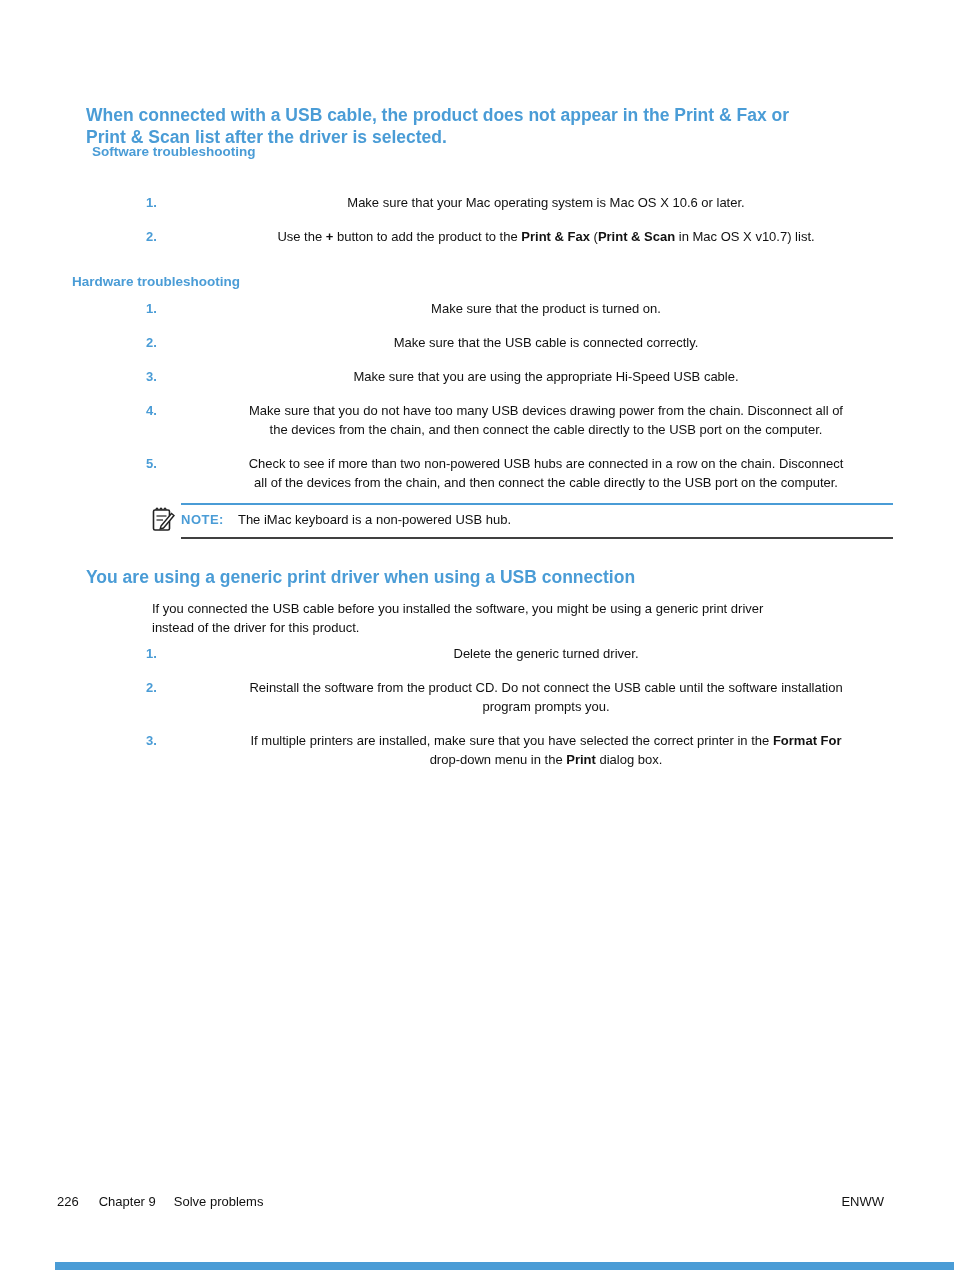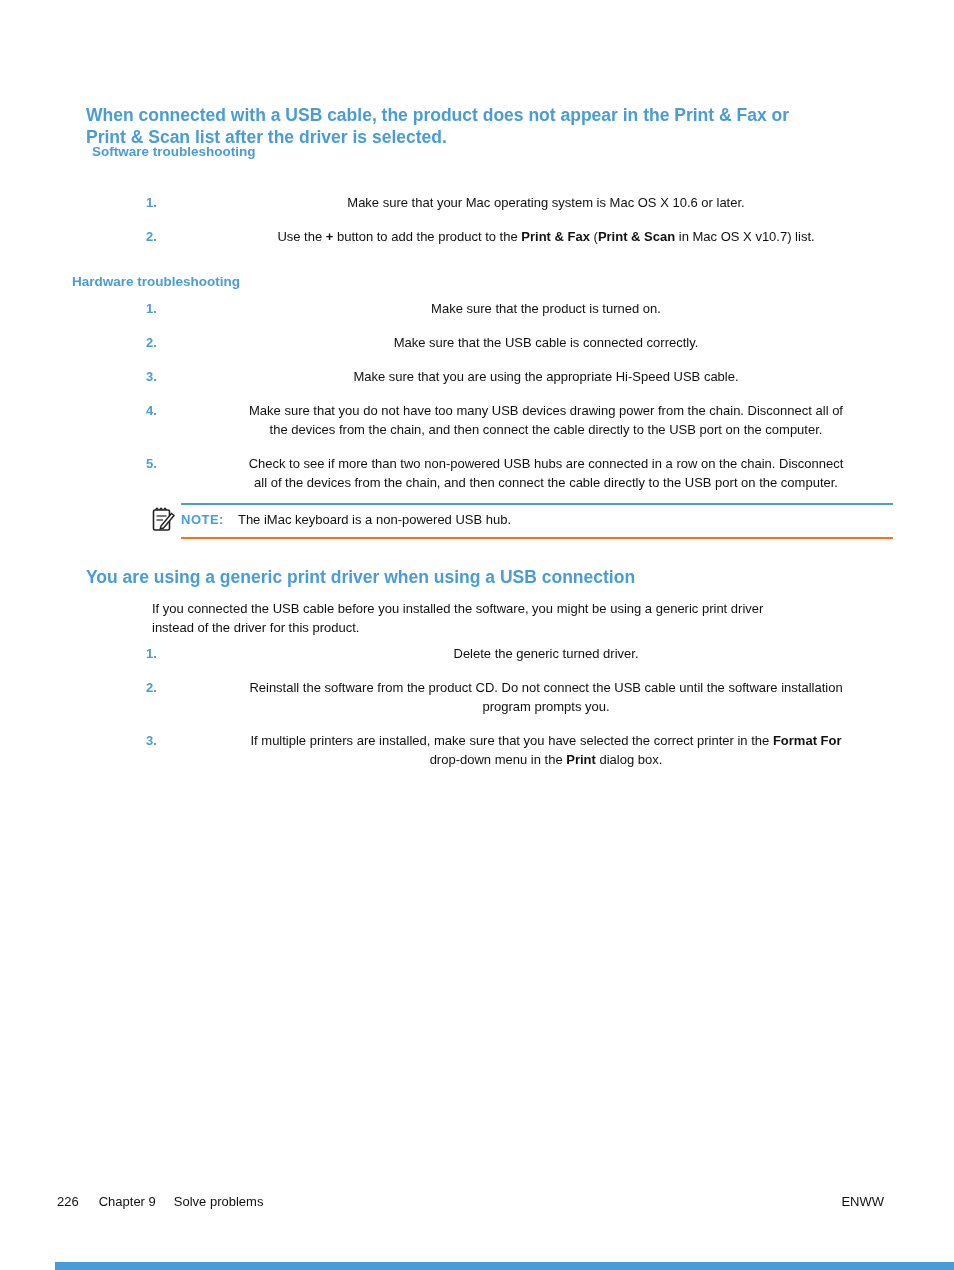--- a/index.html
+++ b/index.html
@@ -56,21 +56,21 @@
     font-size:13px; line-height:19px;
   }
   .note {
     position:absolute; left:152px; top:503px; right:61px;
     display:flex; align-items:flex-start;
   }
   .note-icon-wrap { flex:0 0 29px; padding-top:2px; }
   .note-body {
     flex:1;
     border-top:2px solid #4A9CD6;
-    border-bottom:2px solid #f97316;
+    border-bottom:2px solid #404040;
     padding:5px 0 8px 0;
     font-size:13px; line-height:19px;
   }
   .note-label {
     font-weight:bold; color:#4A9CD6;
     margin-right:14px;
     letter-spacing:0.5px;
   }
   .footer {
     position:absolute; left:57px; right:70px; top:1193px;

